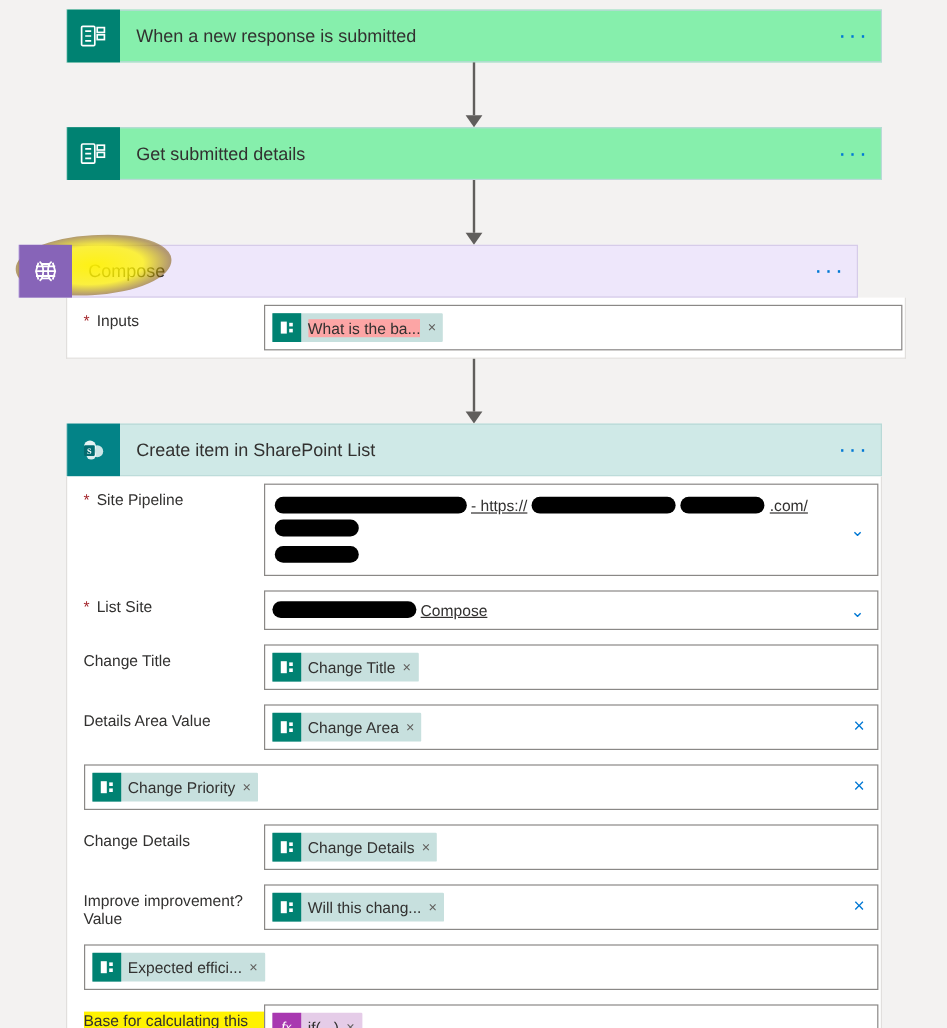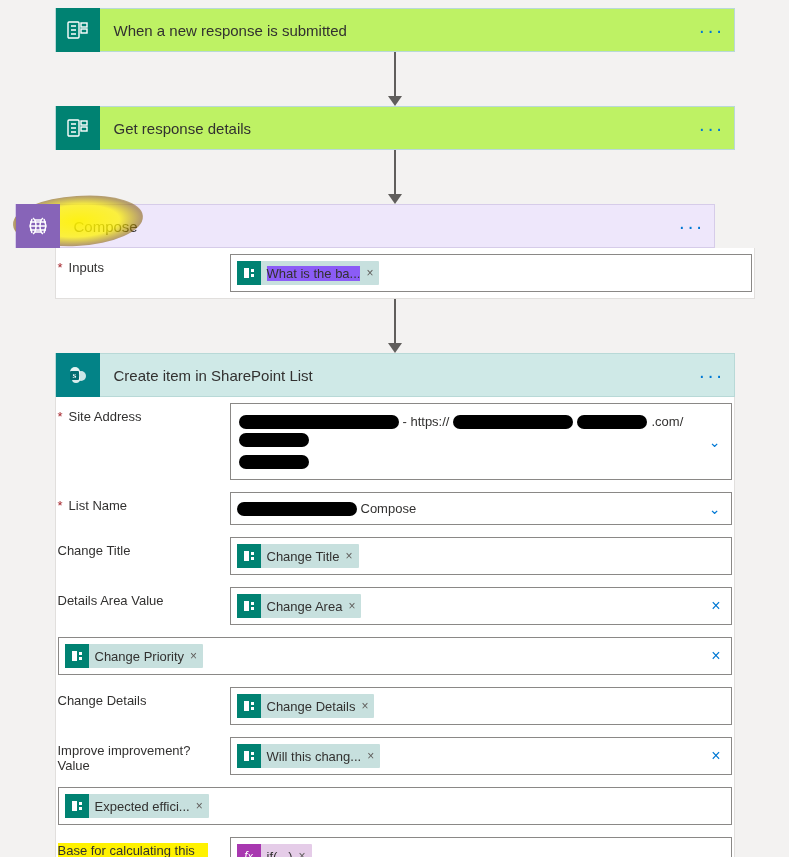--- a/index.html
+++ b/index.html
@@ -1,21 +1,21 @@
 <!DOCTYPE html>
 <html><head>
 <meta charset="utf-8">
 <style>
   * { box-sizing: border-box; margin: 0; padding: 0; }
   html, body { width: 789px; background: #f3f2f1; font-family: "Segoe UI", -apple-system, sans-serif; font-size: 14px; color: #323130; }
 
   .canvas { display: flex; flex-direction: column; align-items: center; padding: 8px 0 20px 0; }
 
   
-  .card { width: 680px; background: #bef264; border: 1px solid #b8d9d7; display: flex; align-items: center; height: 44px; }
+  .card { width: 680px; background: #86efac; border: 1px solid #b8d9d7; display: flex; align-items: center; height: 44px; }
   .card.compose-head { background: #eee7fb; border-color: #d6cce9; }
   .card.sp-head { background: #cfe9e7; }
 
   .icon-box { width: 44px; height: 44px; display: flex; align-items: center; justify-content: center; flex-shrink: 0; }
   .icon-box.forms { background: #008272; }
   .icon-box.compose { background: #8764b8; position: relative; z-index: 1; }
   .icon-box.sp { background: #038387; }
 
   .card-title { flex: 1; padding-left: 14px; font-size: 15px; color: #323130; }
   .more { width: 44px; text-align: center; color: #0078d4; font-size: 20px; letter-spacing: 2px; cursor: pointer; }
@@ -34,23 +34,23 @@
   .highlighter-compose {
     position: absolute;
     left: -22px; top: -8px;
     width: 130px; height: 50px;
     background: radial-gradient(ellipse at center, rgba(255,242,0,0.92) 0%, rgba(255,242,0,0.75) 45%, rgba(128,86,0,0.55) 70%, rgba(255,242,0,0) 95%);
     border-radius: 50% 46% 52% 48%;
     transform: rotate(-3deg);
     z-index: 0;
     pointer-events: none;
   }
-  .highlighter-tag { background: #8b5cf6; text-align: right; }
-
-  .field-row { display: flex; align-items: flex-start; padding: 6px 2px; gap: 22px; }
+  .highlighter-tag { background: #fca5a5; text-align: right; }
+
+  .field-row { display: flex; align-items: flex-start; padding: 6px 2px; gap: 0; margin-left: 12px; }
   .field-row .label { width: 150px; padding-top: 6px; font-size: 13px; color: #323130; display: flex; gap: 4px; }
   .field-row .label.req::before { content: "*"; color: #a4262c; margin-right: 2px; }
   .field-row .value { flex: 1; border: 1px solid #8a8886; background: #fff; min-height: 32px; display: flex; align-items: center; flex-wrap: wrap; padding: 4px; position: relative; }
   .dropdown-caret { position: absolute; right: 10px; top: 50%; transform: translateY(-50%); color: #0078d4; font-size: 14px; pointer-events: none; }
   .clear-x { position: absolute; right: 10px; top: 50%; transform: translateY(-50%); color: #0078d4; font-size: 16px; cursor: pointer; }
 
   .token { display: inline-flex; align-items: center; background: #c7e0de; border-radius: 1px; height: 24px; padding-right: 6px; margin: 2px; font-size: 13px; }
   .token.fx { background: #e5cce8; }
   .token .tok-icon { width: 24px; height: 24px; background: #008272; display: flex; align-items: center; justify-content: center; margin-right: 6px; }
   .token.fx .tok-icon { background: #a838b0; color: #fff; font-style: italic; font-size: 12px; }
@@ -69,21 +69,21 @@
 
   .compose-svg { width: 24px; height: 24px; }
   .compose-svg path { stroke: #fff; stroke-width: 1.5; fill: none; }
 
   .sp-svg { width: 22px; height: 22px; }
 
   .mini-forms { width: 16px; height: 16px; }
   .mini-forms rect { fill: #008272; }
   .mini-forms .inner { fill: #fff; }
 
-  .site-text { font-size: 13px; padding: 4px 2px; display: flex; align-items: center; gap: 4px; flex-wrap: wrap; }
+  .site-text { font-size: 13px; padding: 4px 2px; display: flex; gap: 4px; flex-wrap: wrap; text-decoration: underline; }
 
   .hl-label { background: #fff200; }
 </style>
 </head>
 <body>
 
 <div class="canvas">
 
   <div class="card">
     <div class="icon-box forms">
@@ -106,21 +106,21 @@
 
   <div class="card">
     <div class="icon-box forms">
       <svg class="forms-svg" viewBox="0 0 26 26">
         <rect class="stroke" x="3" y="5" width="11" height="16" rx="1"></rect>
         <path d="M6 9h5M6 13h5M6 17h5"></path>
         <rect class="stroke" x="16" y="6" width="6" height="4"></rect>
         <rect class="stroke" x="16" y="12" width="6" height="4"></rect>
       </svg>
     </div>
-    <div class="card-title">Get response details</div>
+    <div class="card-title">Get submitted details</div>
     <div class="more">···</div>
   </div>
 
   <div class="arrow-wrap">
     <div class="arrow-line"></div>
       <div class="arrow-head"></div>
   </div>
 
   <div class="compose-wrap">
     <div class="compose-head-row">
@@ -173,39 +173,39 @@
           <text x="7.5" y="14" text-anchor="middle" font-size="7" fill="#fff" font-family="Segoe UI" font-weight="600">S</text>
         </svg>
     </div>
     <div class="card-title">Create item in SharePoint List</div>
     <div class="more">···</div>
   </div>
 
   <div class="action">
 
     <div class="field-row">
-      <div class="label req">Site Address</div>
+      <div class="label req">Site Pipeline</div>
       <div class="value" style="display:block; padding:6px 30px 6px 6px; min-height:48px;">
         <div class="site-text">
           <span class="scribble lg"></span>
           <span>- https://</span>
           <span class="scribble"></span>
           <span class="scribble sm"></span>
           <span>.com/</span>
           <span class="scribble sm"></span>
         </div>
         <div class="site-text">
           <span class="scribble sm"></span>
         </div>
         <span class="dropdown-caret">⌄</span>
       </div>
     </div>
 
     <div class="field-row">
-      <div class="label req">List Name</div>
+      <div class="label req">List Site</div>
       <div class="value">
         <div class="site-text">
           <span class="scribble"></span>
           <span>Compose</span>
         </div>
         <span class="dropdown-caret">⌄</span>
       </div>
     </div>
 
     <div class="field-row">

